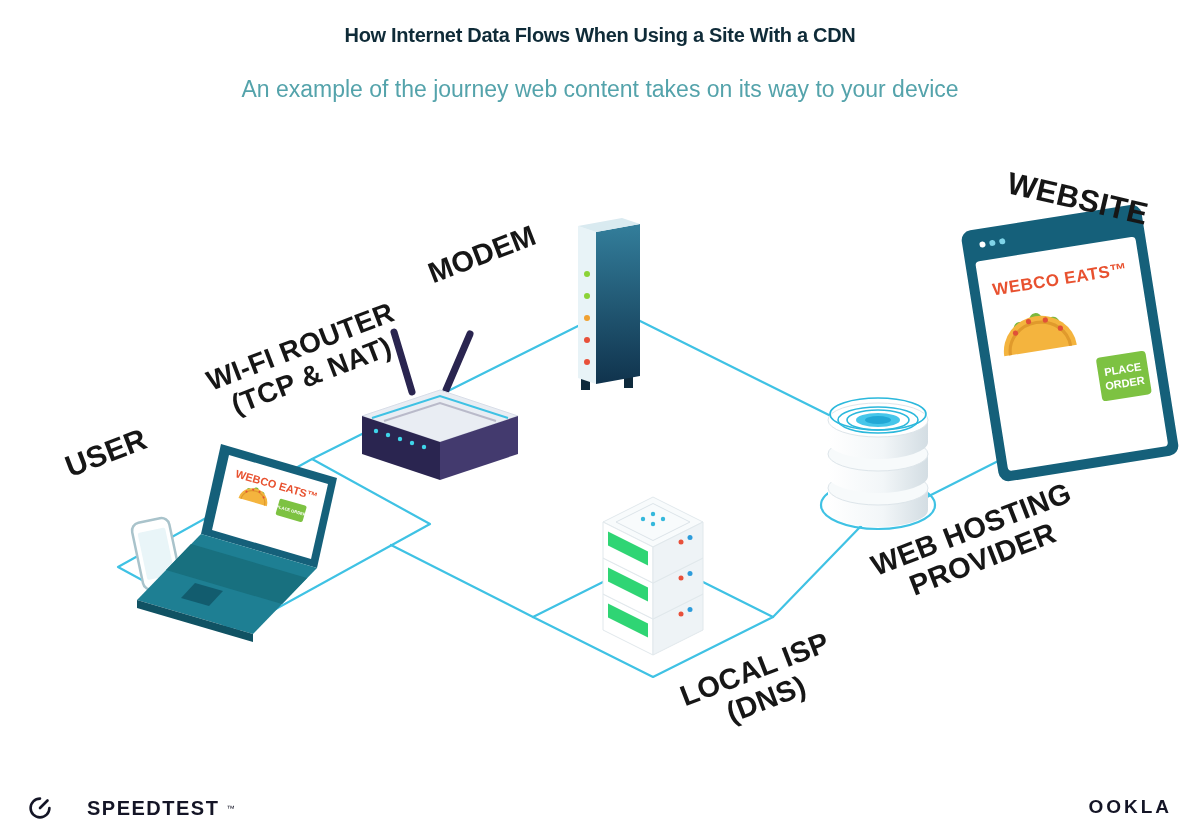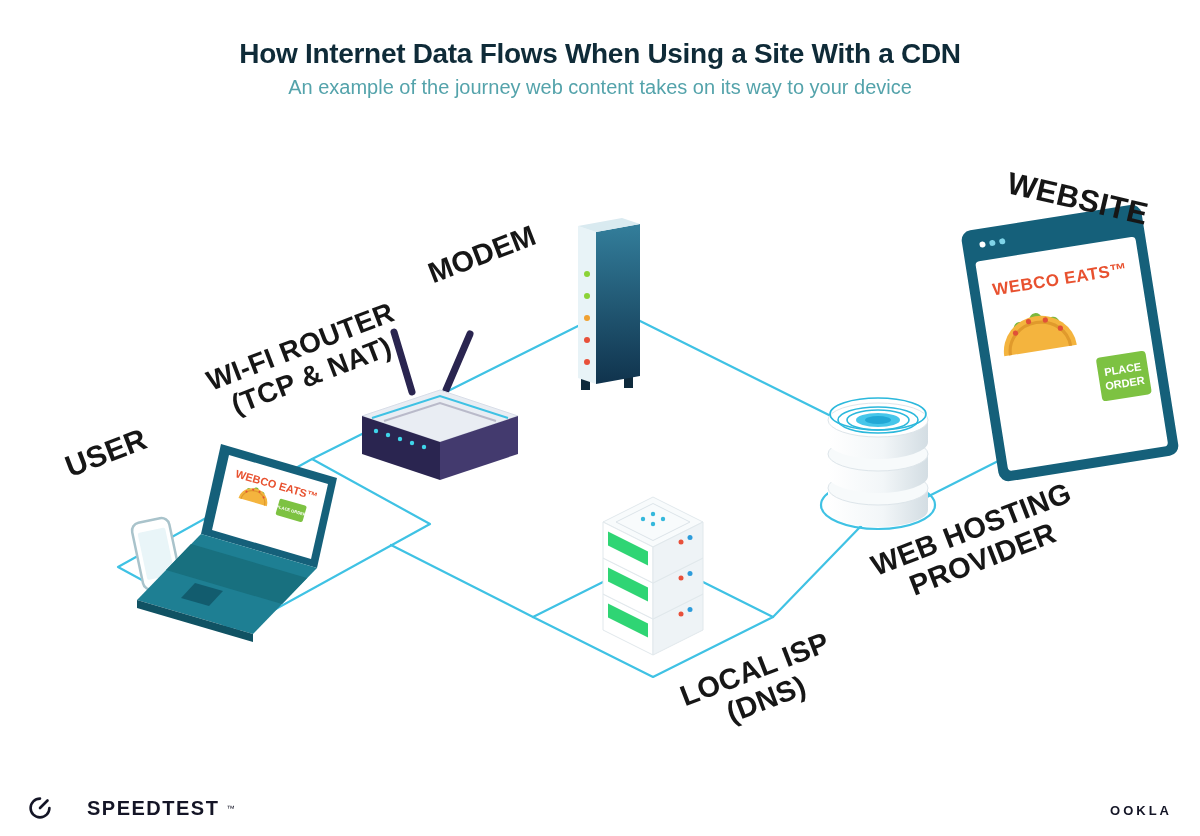--- a/index.html
+++ b/index.html
@@ -1,32 +1,32 @@
 <!DOCTYPE html>
 <html><head>
 <meta charset="utf-8">
 <style>
   * { margin:0; padding:0; box-sizing:border-box; }
   html,body { width:1200px; height:836px; }
   body { background:#ffffff; font-family:"Liberation Sans",sans-serif; overflow:hidden; position:relative; }
   .canvas { position:absolute; inset:0; }
-  .title { position:absolute; top:38px; left:0; width:100%; text-align:center;
-           font-size:28px; font-weight:bold; color:#0f2b38; letter-spacing:-0.3px; }
+  .title { position:absolute; top:24px; left:0; width:100%; text-align:center;
+           font-size:20px; font-weight:bold; color:#0f2b38; letter-spacing:-0.3px; }
   .subtitle { position:absolute; top:76px; left:0; width:100%; text-align:center;
-              font-size:20px; color:#54a3ab; }
+              font-size:23px; color:#54a3ab; }
   .links { position:absolute; left:0; top:0; z-index:1; }
   .ln { fill:none; stroke:#3fc2e4; stroke-width:2.2; stroke-linecap:round; stroke-linejoin:round; }
   .node { position:absolute; z-index:2; }
   .node-label { position:absolute; z-index:3; font-weight:bold; color:#161616;
                 text-align:center; line-height:1.12; letter-spacing:0.3px; white-space:nowrap; }
   .node-label span { display:block; }
   .footer-left { position:absolute; left:28px; bottom:16px; display:flex; align-items:center; gap:7px; z-index:4; }
   .wordmark { font-size:20px; font-weight:bold; letter-spacing:1.5px; color:#141526;margin-left:28px; }
   .footer-left sup { font-size:8px; color:#141526; vertical-align:super; }
-  .footer-right { position:absolute; right:28px; bottom:18px; font-size:13px; font-weight:bold;
+  .footer-right { position:absolute; right:28px; bottom:18px; font-size:19px; font-weight:bold;
                   letter-spacing:3px; color:#141526; z-index:4; }
   svg text { font-family:"Liberation Sans",sans-serif; }
 </style>
 </head>
 <body>
 
 <div class="canvas">
 
   <div class="title">How Internet Data Flows When Using a Site With a CDN</div>
   <div class="subtitle">An example of the journey web content takes on its way to your device</div>

